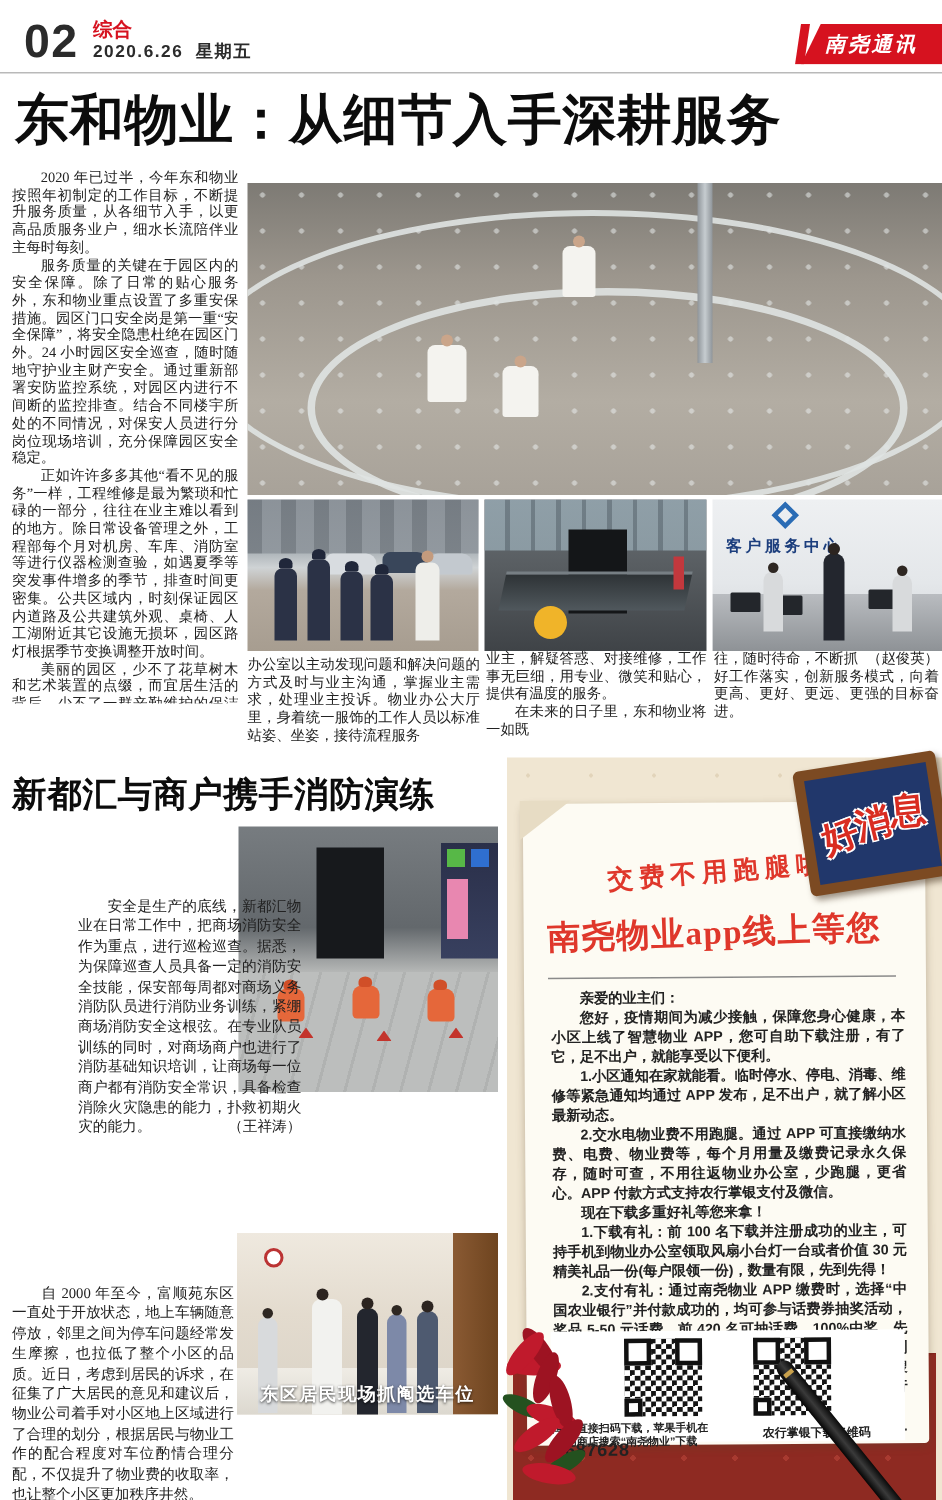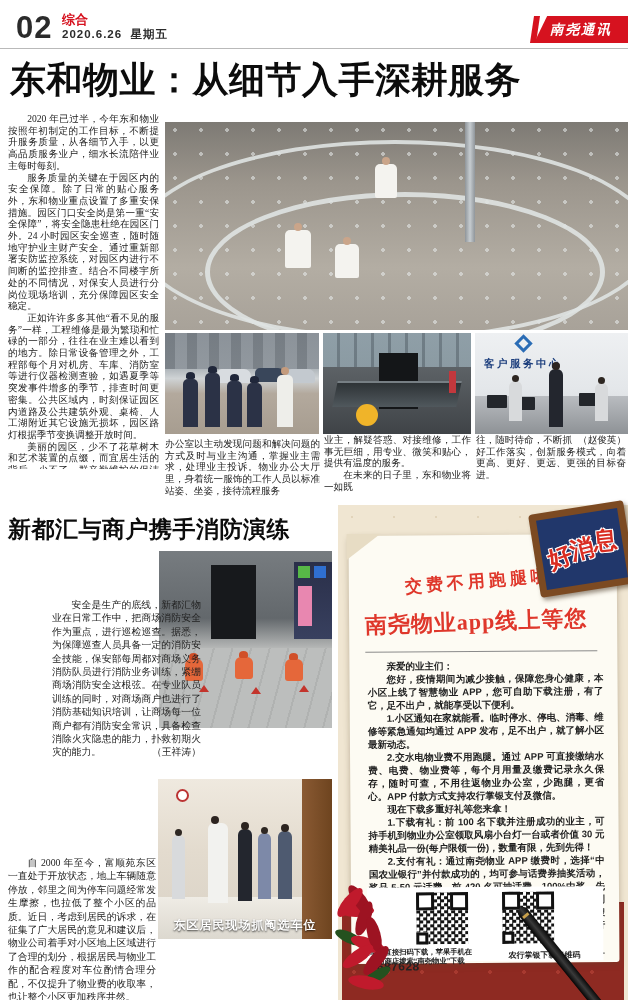--- a/index.html
+++ b/index.html
@@ -273,21 +273,21 @@
   </div>
 
   <div class="bcol" style="left:19px; top:598px; width:149px;margin-left:33px;">
     <p>
       <span>安全是生产的底线，新都汇物业在日常工作中，把商场消防安全作为重点，进行巡检巡查。据悉，为保障巡查人员具备一定的消防安全技能，保安部每周都对商场义务消防队员进行消防业务训练，紧绷商场消防安全这根弦。在专业队员训练的同时，对商场商户也进行了消防基础知识培训，让商场每一位商户都有消防安全常识，具备检查消除火灾隐患的能力，扑救初期火灾的能力。</span>
       <span class="byline">（王祥涛）</span>
     </p>
   </div>
 
 
-  <div class="photo ph-parking" style="left:158px; top:779px; width:174px; height:160px;">
+  <div class="photo ph-parking" style="left:158px; top:822px; width:174px; height:121px;">
     <div class="park-clock"></div>
     <div class="park-door"></div>
     <div class="park-floor"></div>
     <div class="person-lite" style="left:14px; top:56px; height:64px;"></div>
     <div class="person-dark" style="left:50px; top:44px; height:80px; width:20px; background:#f2f2ef;"></div>
     <div class="person-dark" style="left:80px; top:50px; height:72px;"></div>
     <div class="person-lite" style="left:100px; top:54px; height:66px; background:#7d89a8;"></div>
     <div class="person-dark" style="left:120px; top:52px; height:68px; background:#4e5a70;"></div>
     <div class="park-caption">东区居民现场抓阄选车位</div>
   </div>

